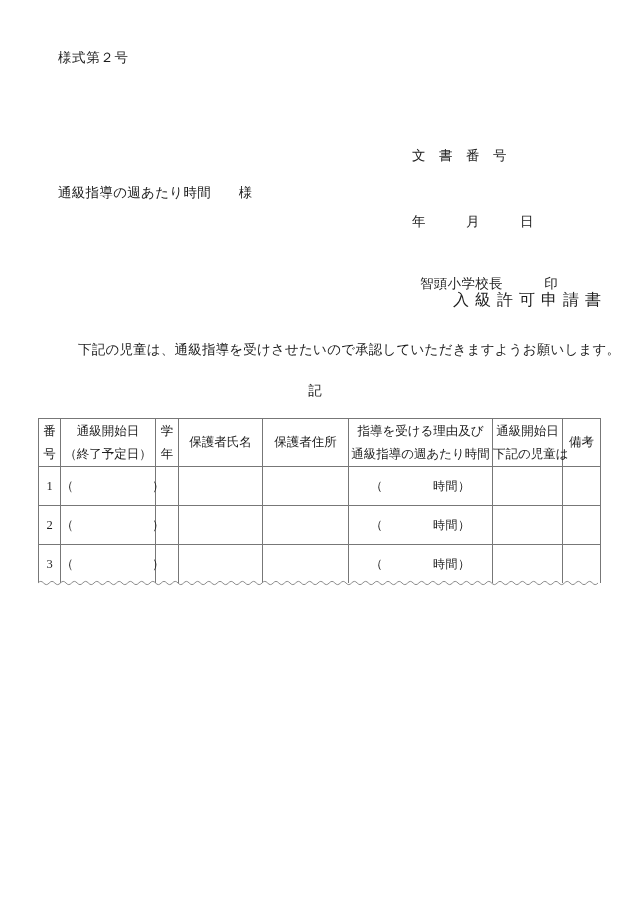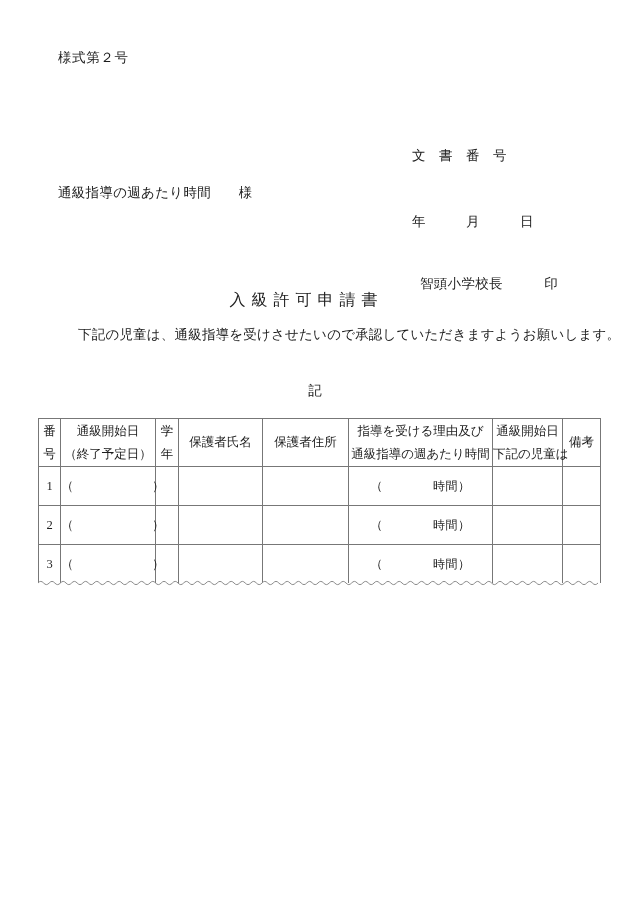--- a/index.html
+++ b/index.html
@@ -57,30 +57,30 @@
     font-size: 13.5px;
     letter-spacing: 0.3px;
     margin-top: 32px;
   }
 
   
   .doc-title {
     left: 0;
     top: 290px;
     width: 607px;
-    text-align: center;
+    text-align: right;
     font-size: 16px;
     letter-spacing: 6px;
     text-indent: 6px;
   }
 
   
   .body-text {
     left: 78px;
-    top: 326px;
+    top: 341px;
     font-size: 13.5px;
     letter-spacing: 0.2px;
   }
 
   
   .ki-marker {
     left: 0;
     top: 382px;
     width: 630px;
     text-align: center;

